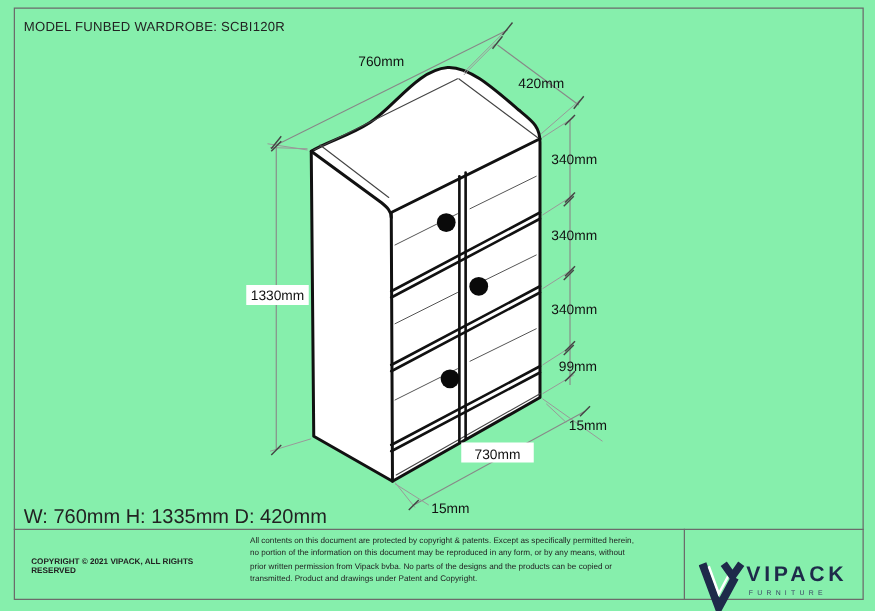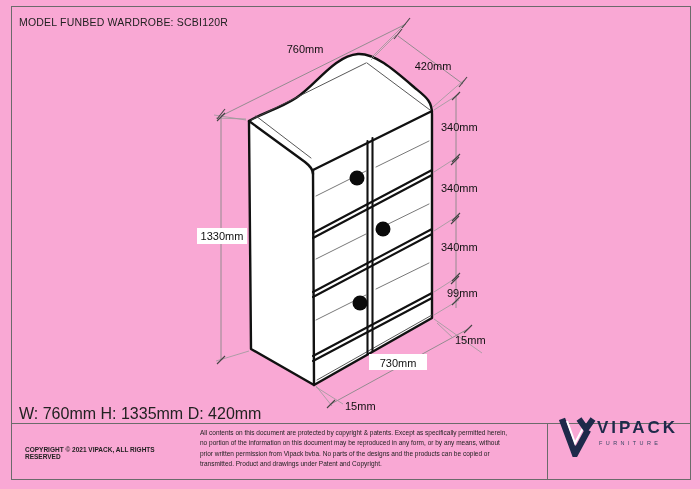--- a/index.html
+++ b/index.html
@@ -1,29 +1,29 @@
 <!DOCTYPE html>
 <html><head>
 <meta charset="utf-8">
 <style>
   html,body{margin:0;padding:0;background:#fff;}
-  .page{position:relative;width:700px;height:489px;background:#f9a8d4;overflow:hidden;
+  .page{position:relative;width:700px;height:489px;background:#86efac;overflow:hidden;
         font-family:"Liberation Sans",sans-serif;color:#1a1a1a;}
   .page-border{position:absolute;left:11px;top:6px;width:680px;height:474px;
         border:1px solid #6b6b6b;box-sizing:border-box;}
   .doc-title{position:absolute;left:19px;top:16px;font-size:10.5px;color:#222;letter-spacing:.2px;}
   .size-summary{position:absolute;left:19px;top:405px;font-size:16px;color:#222;}
   .drawing-svg{position:absolute;left:0;top:0;}
   svg text{font-family:"Liberation Sans",sans-serif;font-size:11px;fill:#111;}
   .footer-rule{position:absolute;left:11px;top:423px;width:680px;border-top:1px solid #6b6b6b;}
   .footer-vrule{position:absolute;left:547px;top:423px;height:57px;border-left:1px solid #6b6b6b;}
   .copyright{position:absolute;left:25px;top:446px;width:160px;font-size:6.5px;font-weight:bold;color:#222;}
   .legal{position:absolute;left:200px;top:428px;width:342px;font-size:6.5px;line-height:10.4px;color:#222;}
   .legal span{display:block;}
-  .logo{position:absolute;left:557px;top:414px;width:132px;height:44px;}
+  .logo{position:absolute;left:557px;top:446px;width:132px;height:44px;}
   .logo-mark{position:absolute;left:2px;top:3px;}
   .logo-word{position:absolute;left:40px;top:4px;font-size:17px;font-weight:bold;
         letter-spacing:3px;color:#1e2a4a;}
   .logo-sub{position:absolute;left:42px;top:26px;font-size:5.5px;letter-spacing:3.4px;color:#3a4664;}
 </style>
 </head>
 <body>
 
 <div class="page">
 

